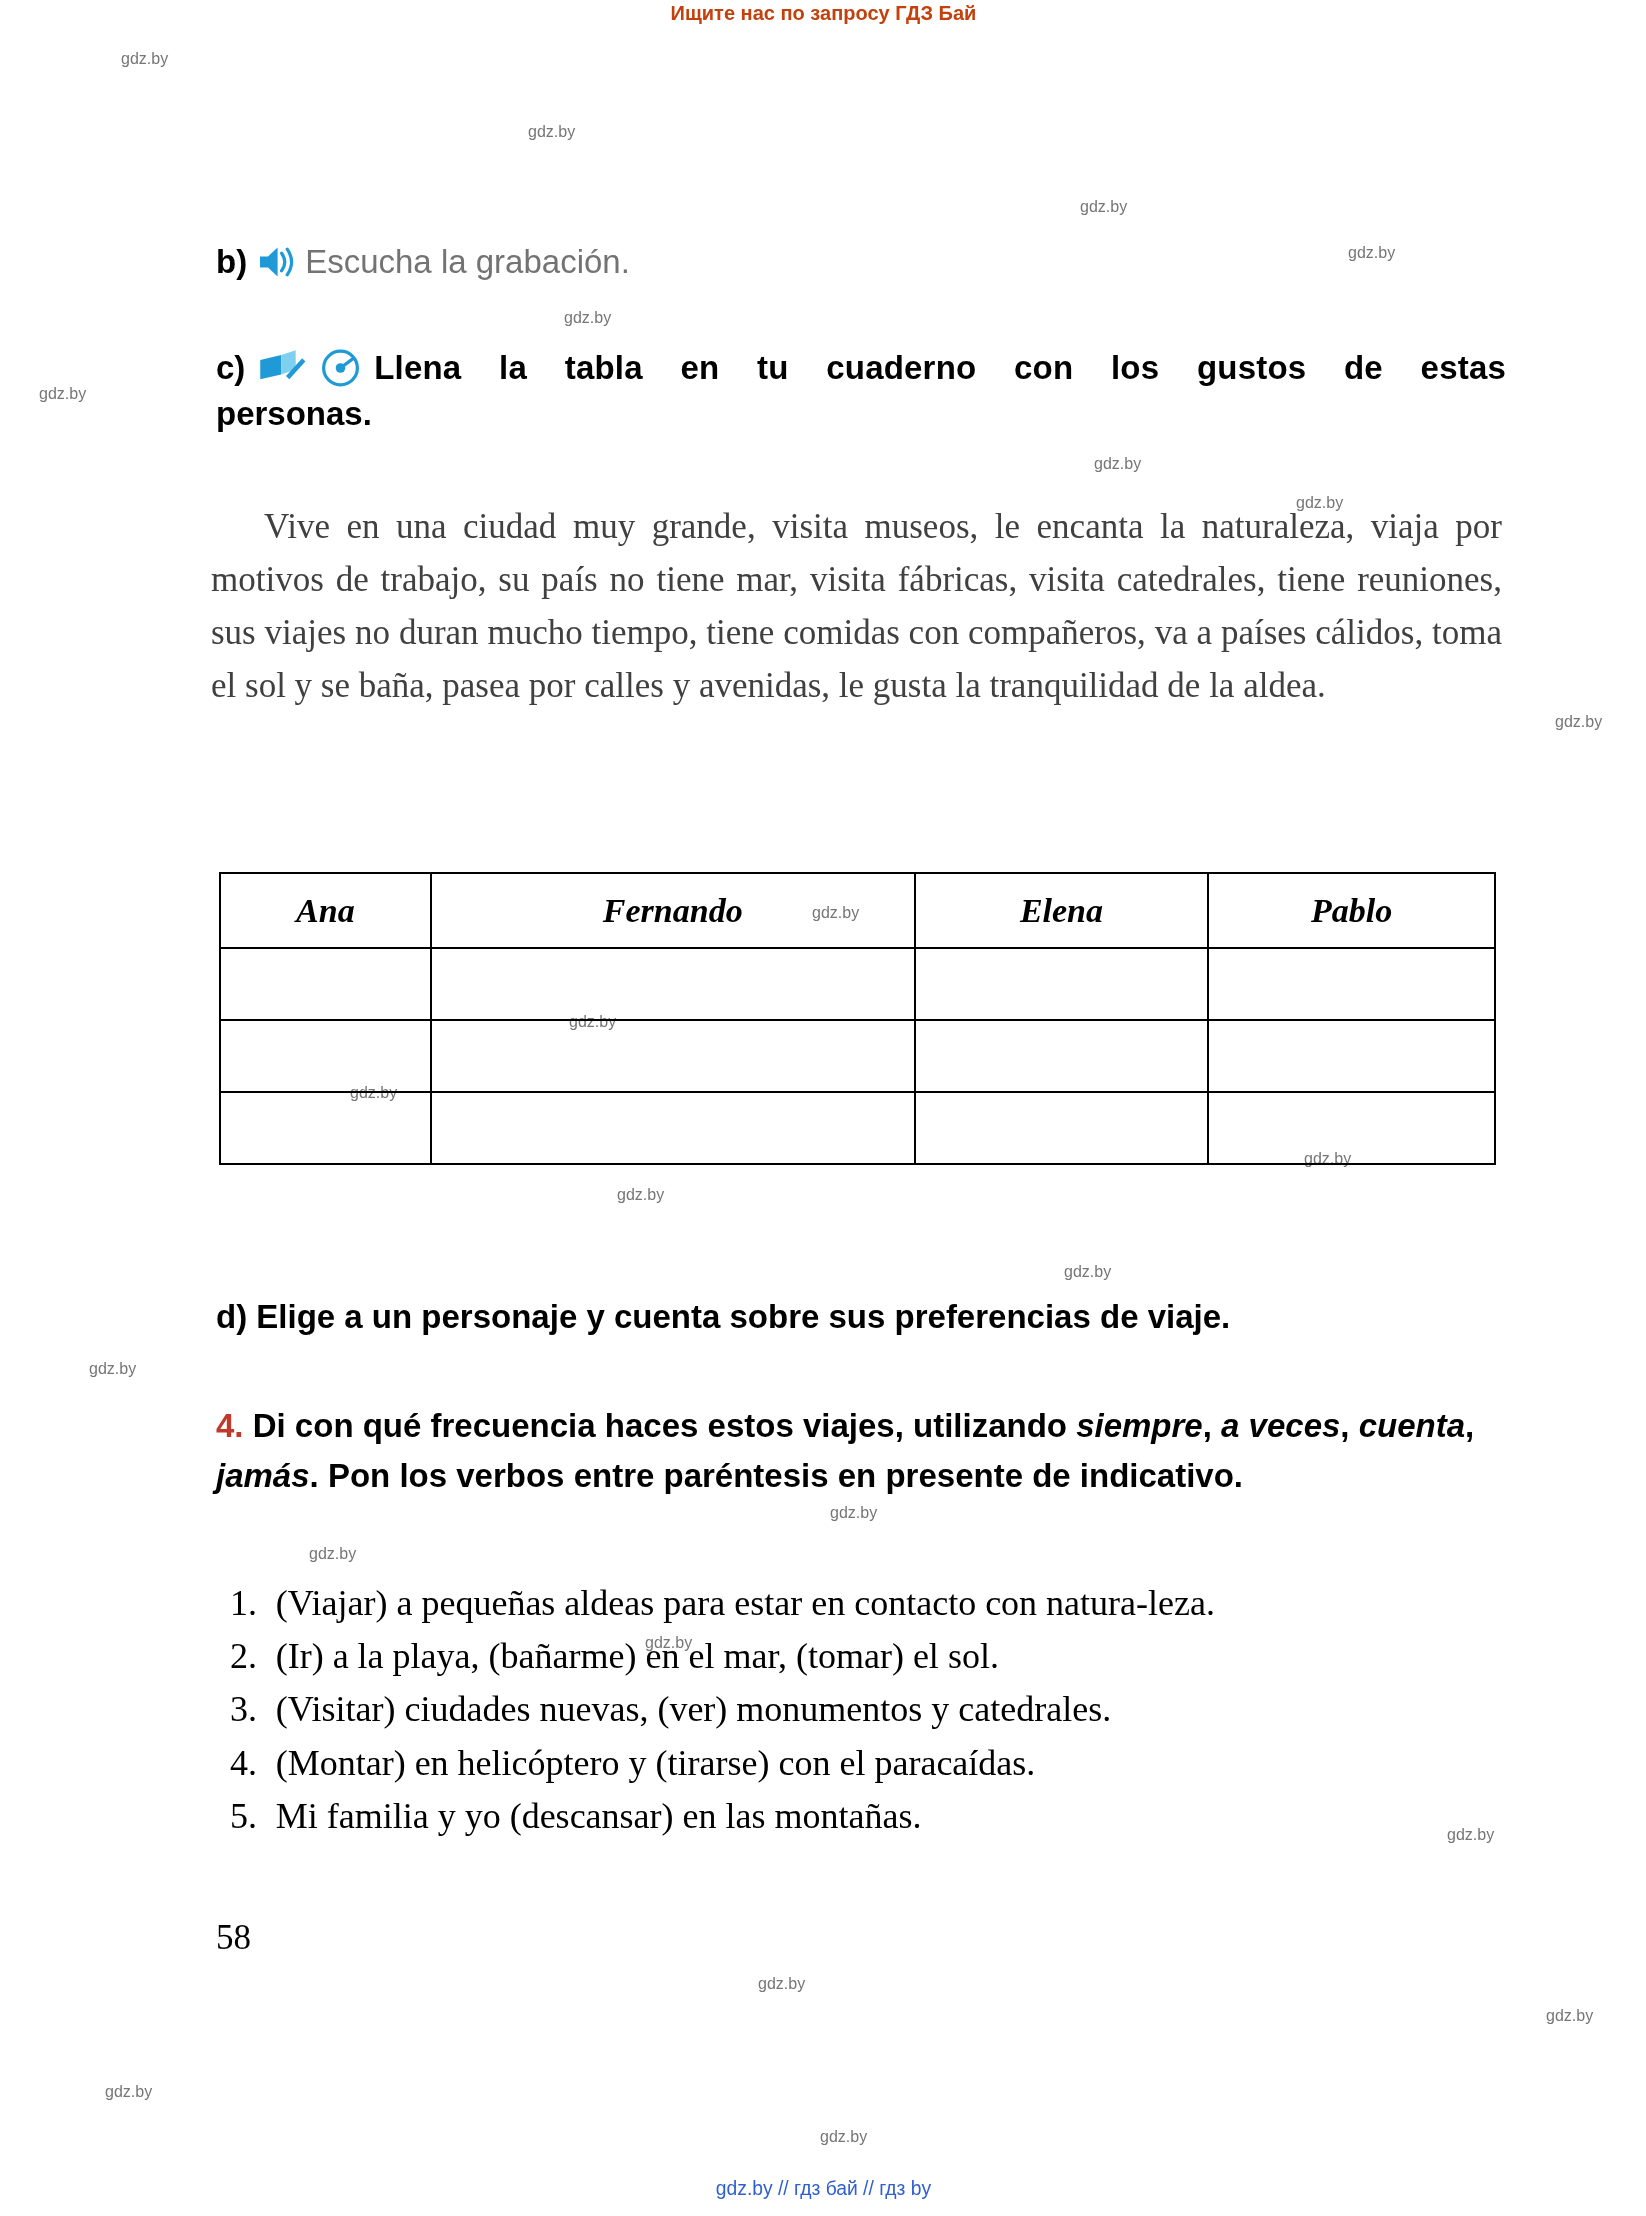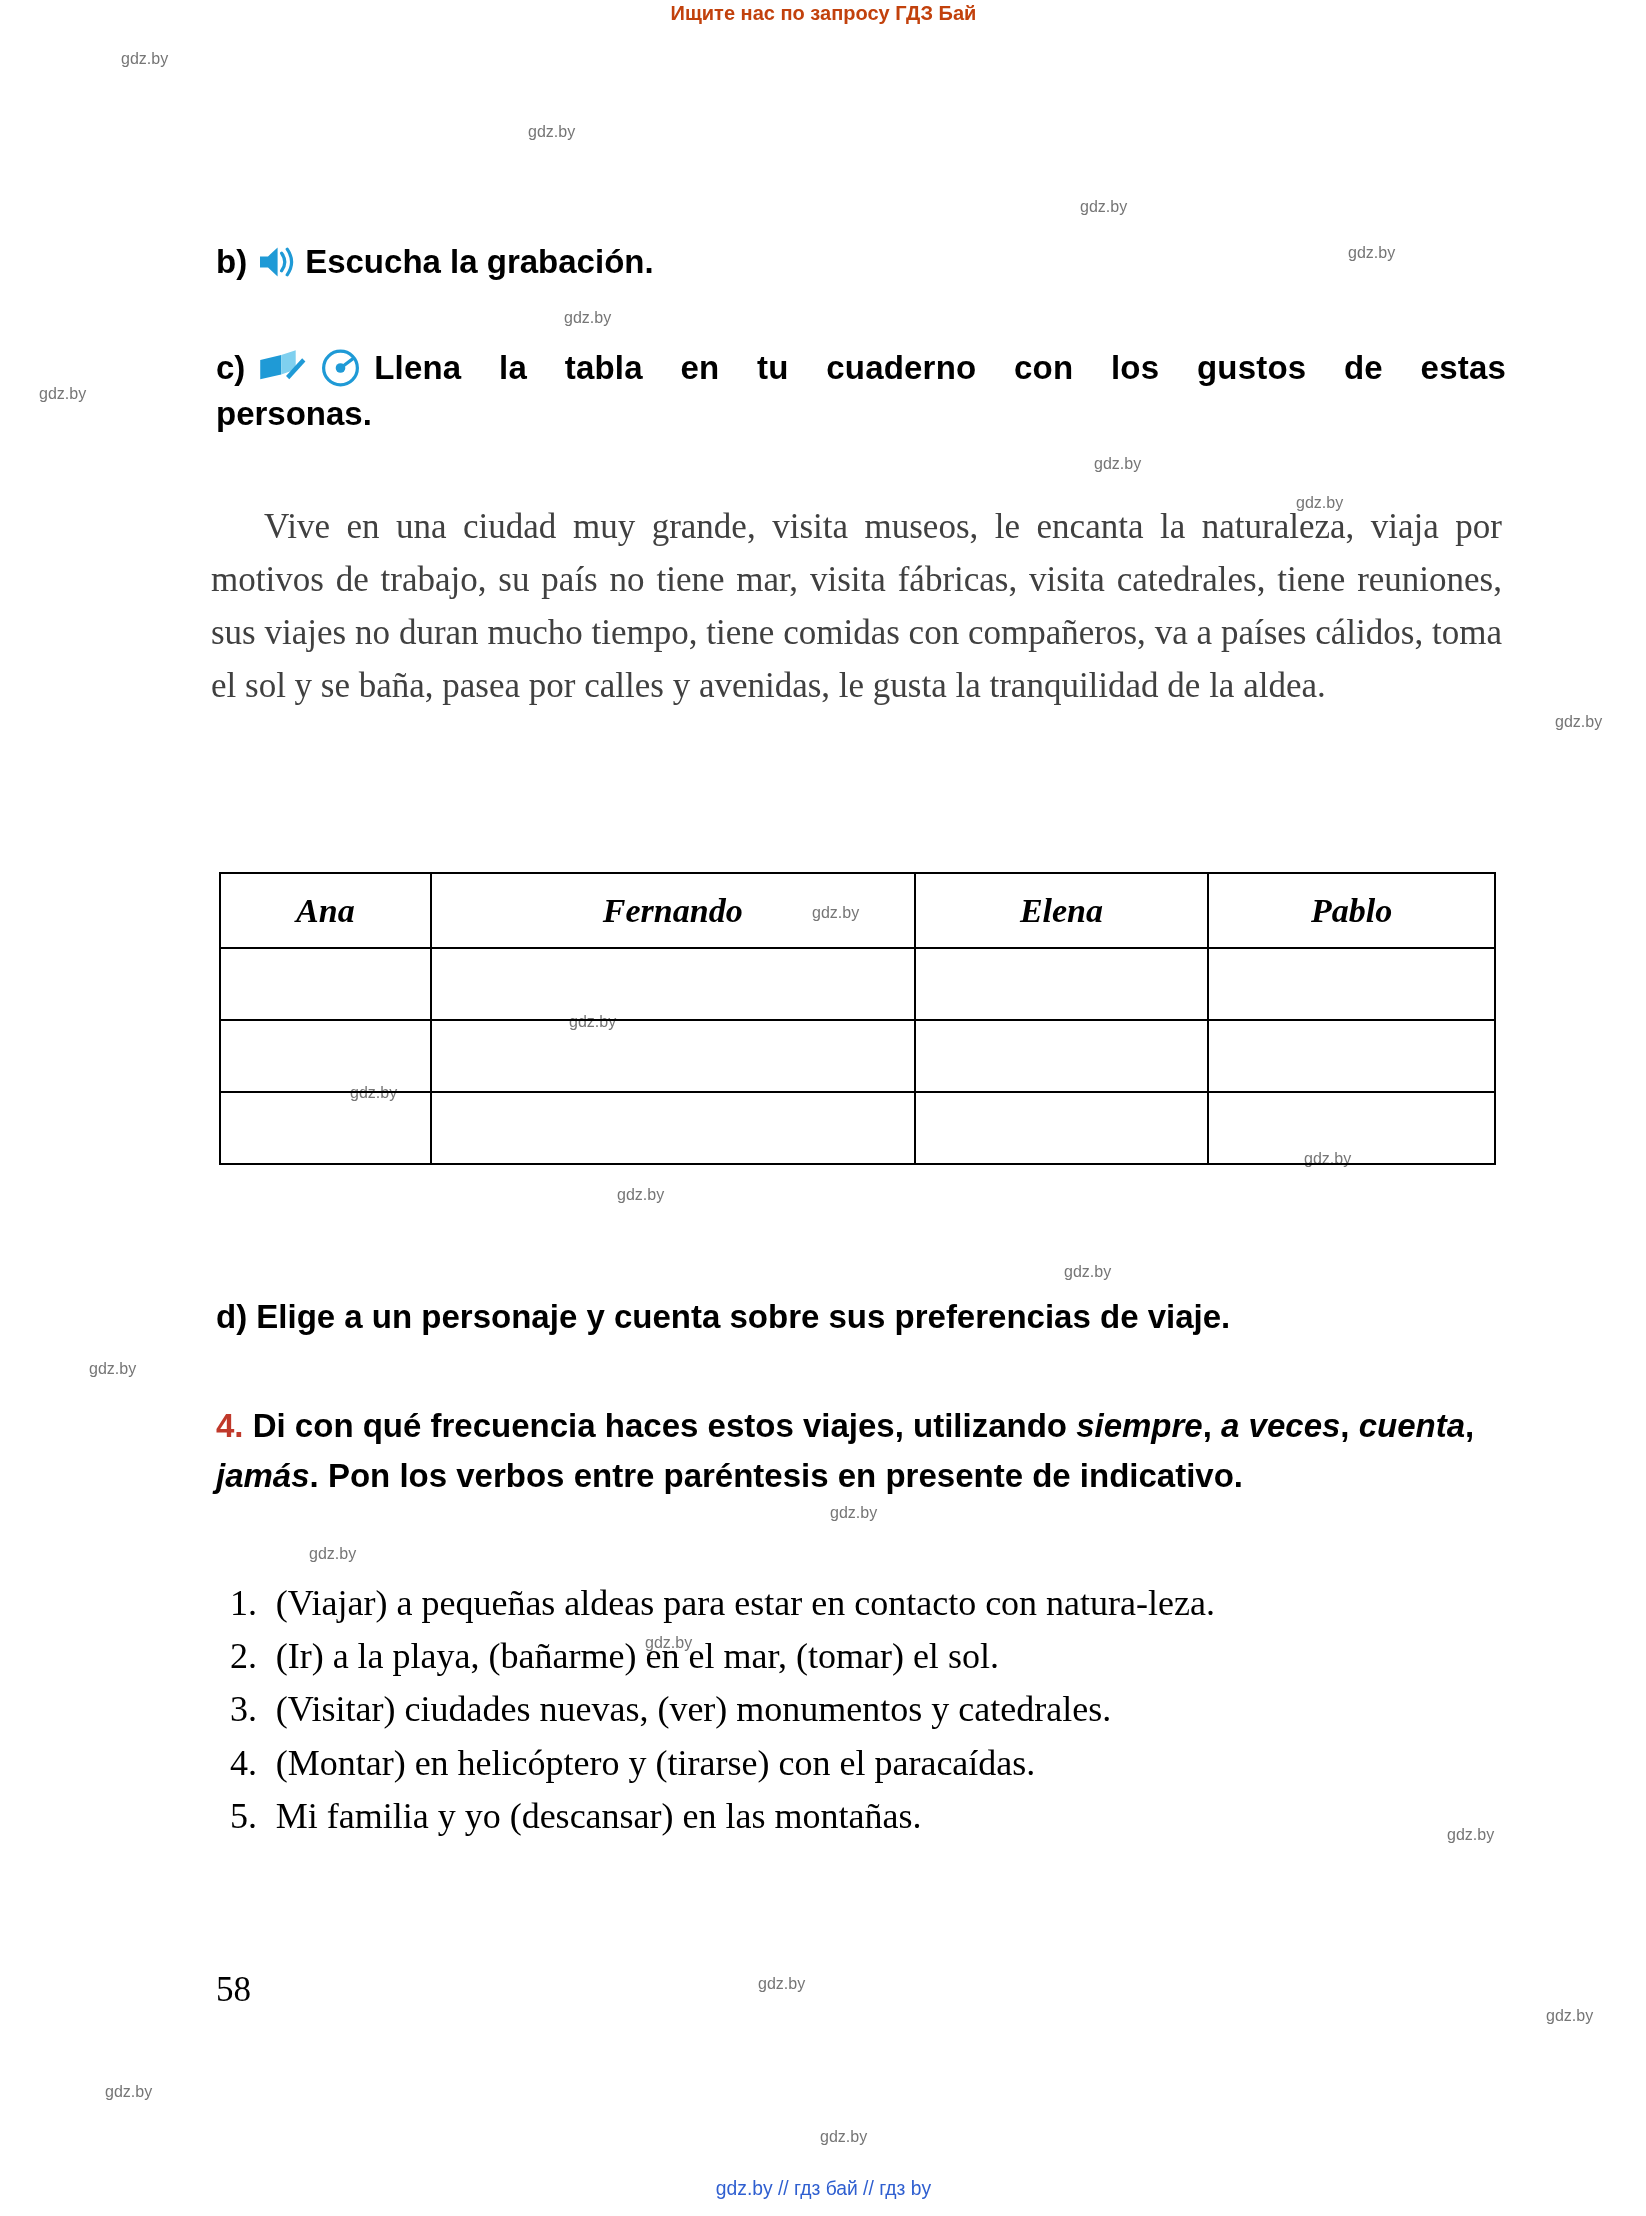--- a/index.html
+++ b/index.html
@@ -59,23 +59,23 @@
     width: 100%;
     text-align: center;
     top: 2178px;
     color: #2f5fd0;
     font-family: "Liberation Sans", sans-serif;
     font-size: 19.3px;
   }
 
   .task-line {
     font-family: "Liberation Sans", sans-serif;
-    font-weight: bold;
-    font-size: 33px;
-    color: #000000;
+    font-weight: normal;
+    font-size: 33px;
+    color: #737373;
   }
 
   .item-b {
     position: absolute;
     left: 216px;
     top: 242px;
     display: flex;
     align-items: center;
     gap: 8px;
   }
@@ -192,21 +192,21 @@
     margin-bottom: 3.2px;
     padding-left: 9.7px;
   }
   ol.items li.just {
     text-align: justify;
   }
 
   .page-num {
     position: absolute;
     left: 216px;
-    top: 1970px;
+    top: 1918px;
     font-family: "Liberation Serif", serif;
     font-size: 35px;
   }
 </style>
 </head>
 <body>
 
 <div class="page">
 
   <div class="top-banner">Ищите нас по запросу ГДЗ Бай</div>

